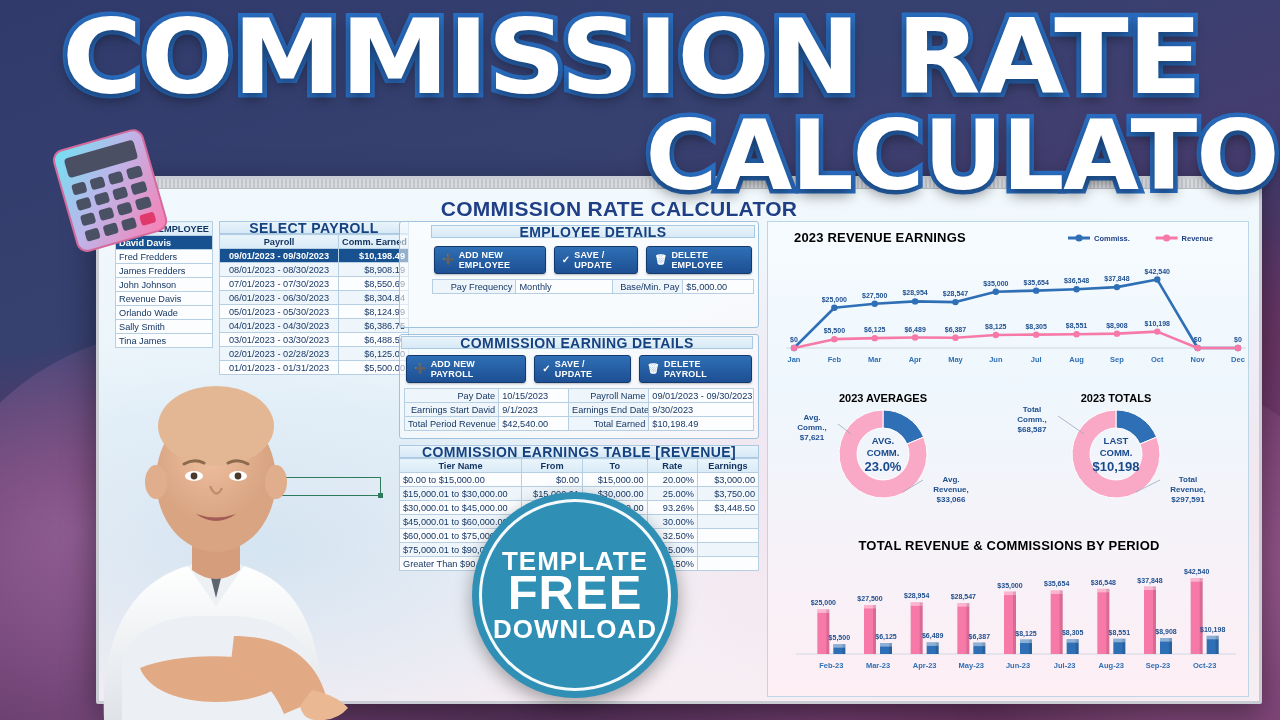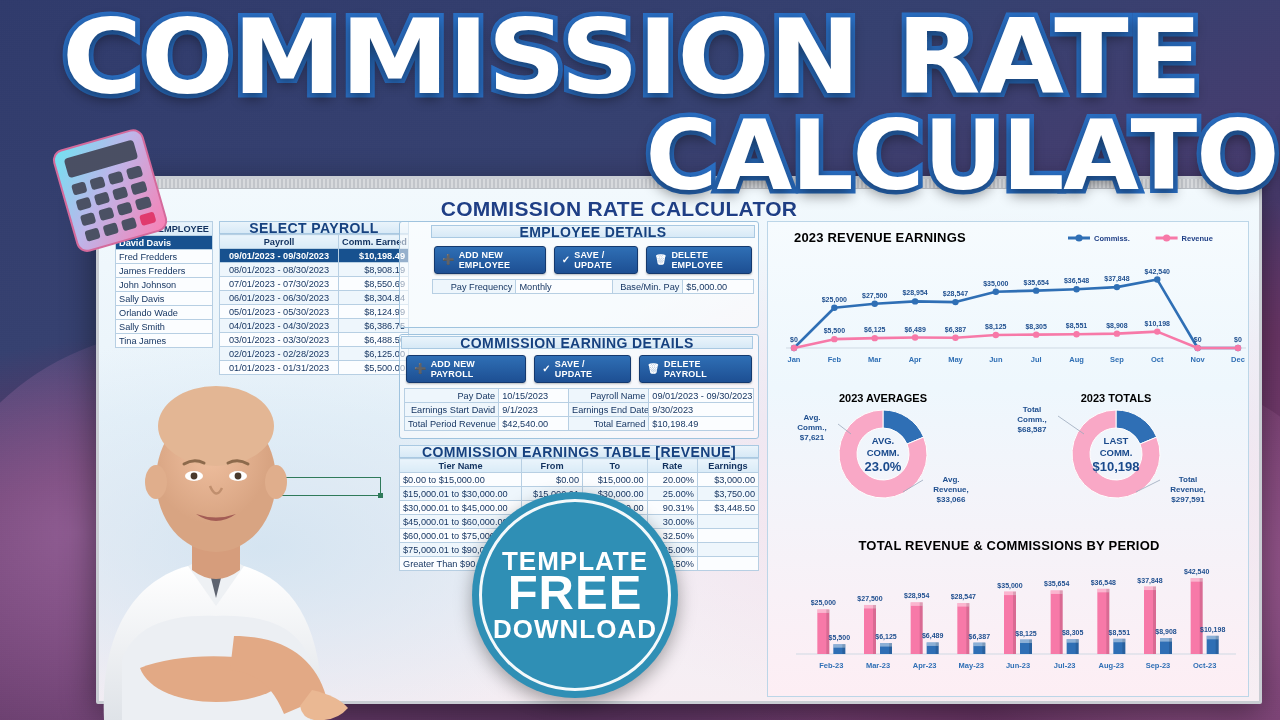--- a/index.html
+++ b/index.html
@@ -235,21 +235,21 @@
             <tr>
               <td>Fred Fredders</td>
             </tr>
             <tr>
               <td>James Fredders</td>
             </tr>
             <tr>
               <td>John Johnson</td>
             </tr>
             <tr>
-              <td>Sally Davis</td>
+              <td>Revenue Davis</td>
             </tr>
             <tr>
               <td>Orlando Wade</td>
             </tr>
             <tr>
               <td>Sally Smith</td>
             </tr>
             <tr>
               <td>Tina James</td>
             </tr>
@@ -426,21 +426,21 @@
               <td class="">$15,000.01 to $30,000.00</td>
               <td class="r">$15,000.01</td>
               <td class="r">$30,000.00</td>
               <td class="r">25.00%</td>
               <td class="r">$3,750.00</td>
             </tr>
             <tr>
               <td class="">$30,000.01 to $45,000.00</td>
               <td class="r">$30,000.01</td>
               <td class="r">$45,000.00</td>
-              <td class="r">90.31%</td>
+              <td class="r">93.26%</td>
               <td class="r">$3,448.50</td>
             </tr>
             <tr class="alt">
               <td class="">$45,000.01 to $60,000.00</td>
               <td class="r">$45,000.01</td>
               <td class="r">$60,000.00</td>
               <td class="r">30.00%</td>
               <td class="r"></td>
             </tr>
             <tr>

